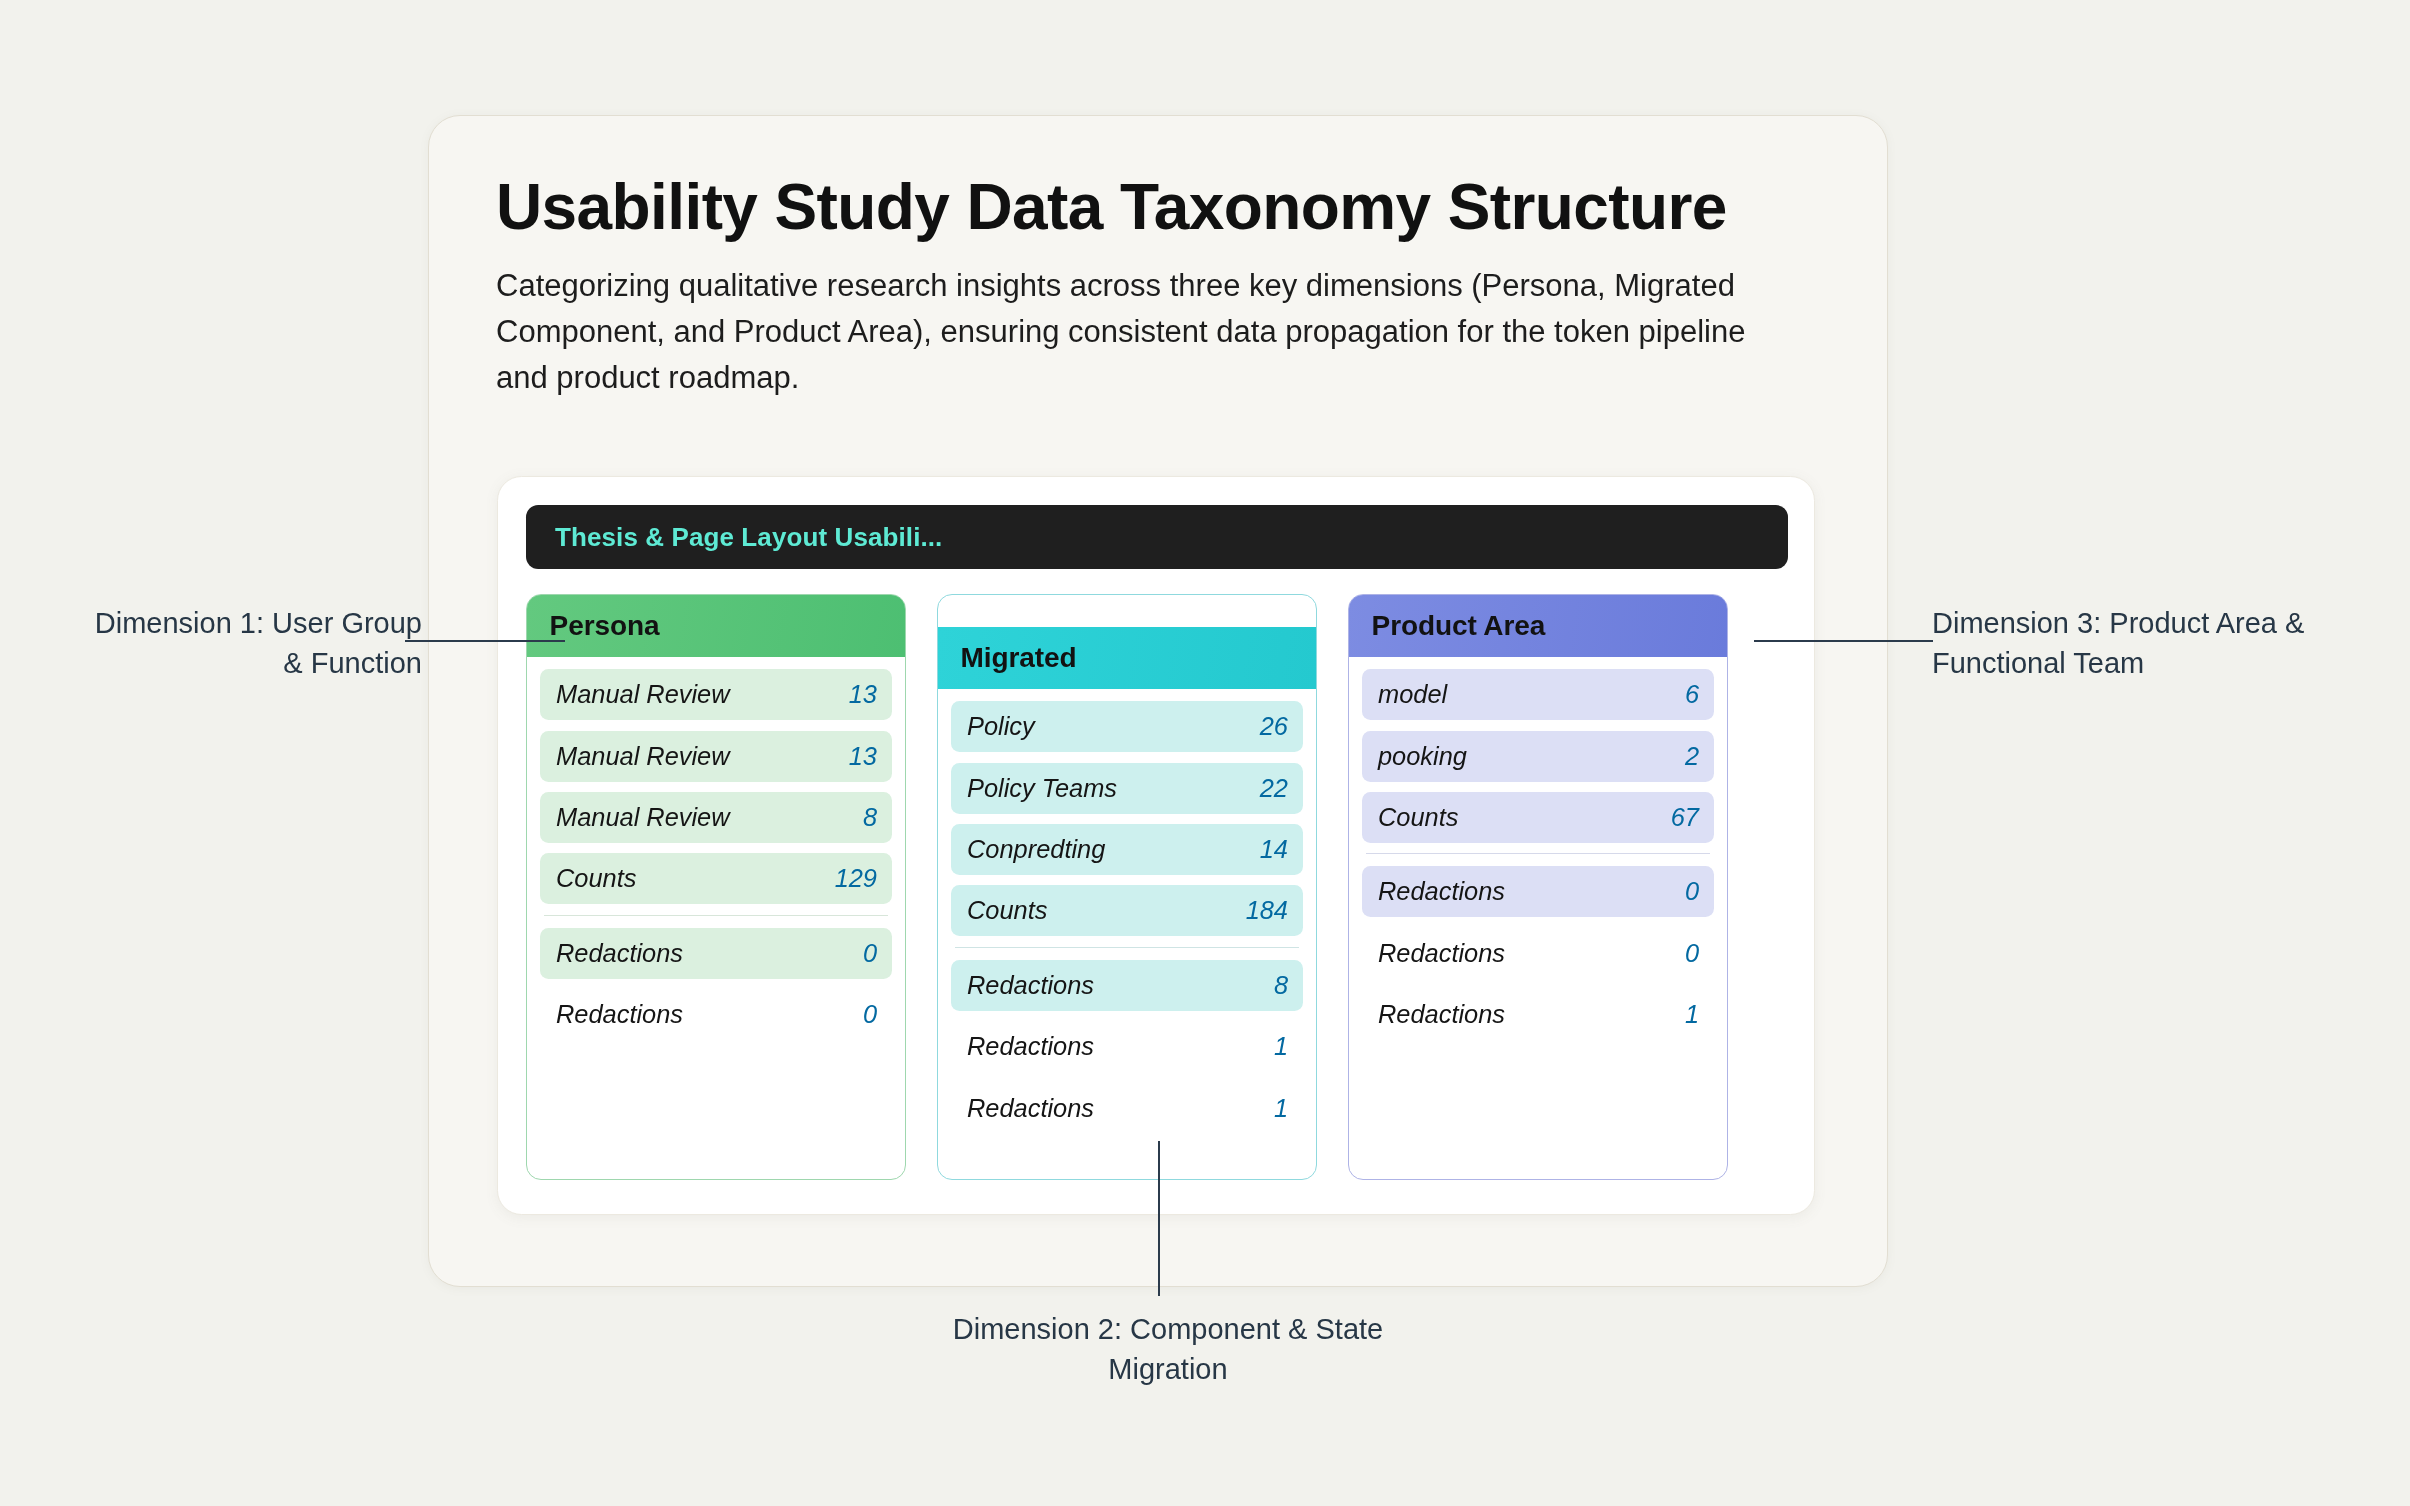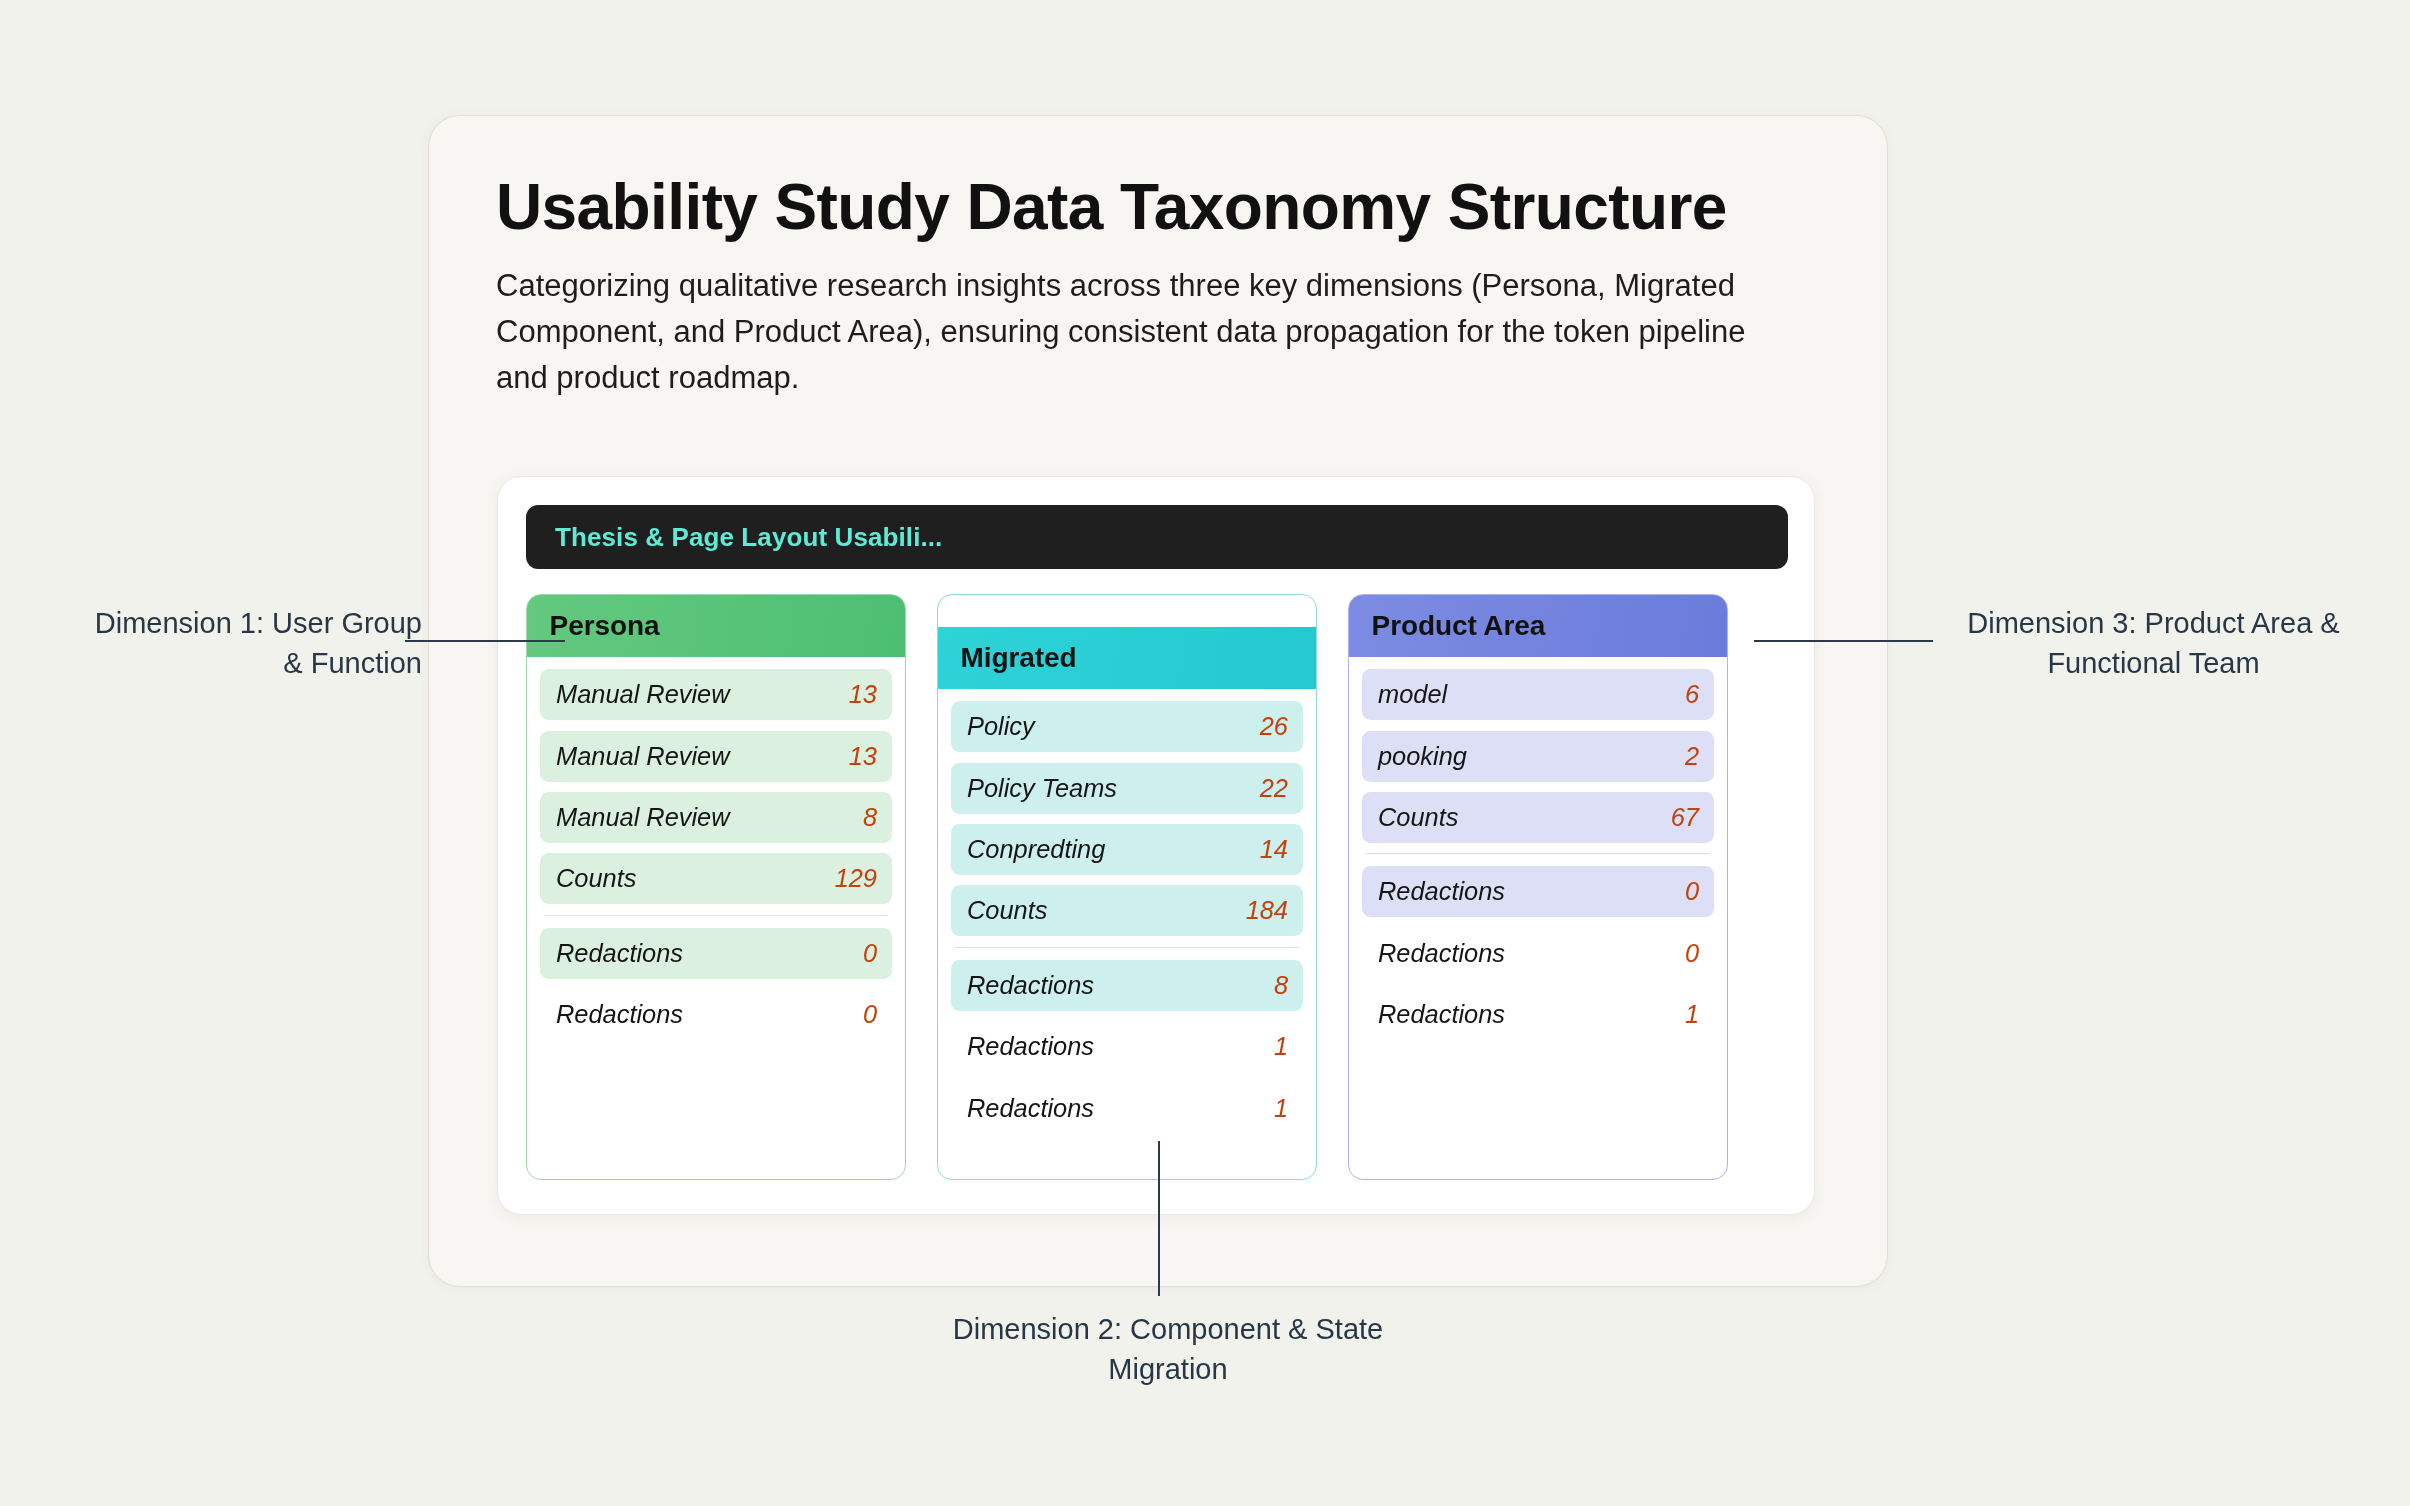--- a/index.html
+++ b/index.html
@@ -146,21 +146,21 @@
     font-style: italic;
   }
   .row:last-child { margin-bottom: 0; }
   .row-label {
     font-size: 25.4px;
     color: #151515;
     white-space: nowrap;
   }
   .row-value {
     font-size: 25.4px;
-    color: #c2410c;
+    color: #0369a1;
     white-space: nowrap;
   }
   .row.plain { background: transparent; }
 
   .fill-persona  { background: #dbf0df; }
   .fill-migrated { background: #cdf0ee; }
   .fill-product  { background: #dcdff5; }
 
   .divider {
     height: 0.9px;
@@ -172,21 +172,21 @@
 
   
   .annotation {
     position: absolute;
     color: #273746;
     font-size: 29px;
     line-height: 1.38;
     font-weight: 400;
   }
   .ann-left  { left: 83px;  top: 603px; width: 339px; text-align: right; }
-  .ann-right { left: 1932px; top: 603px; width: 443px; text-align: center; }
+  .ann-right { left: 1932px; top: 603px; width: 443px; text-align: left; }
   .ann-bottom{ left: 923px; top: 1309px; width: 490px; text-align: center; }
 
   .connector {
     position: absolute;
     background: #2b3b4c;
   }
   .conn-left   { left: 405px;  top: 640px;  width: 160px; height: 2.4px; }
   .conn-right  { left: 1754px; top: 640px;  width: 179px; height: 2.4px; }
   .conn-bottom { left: 1158px; top: 1141px; width: 2.4px; height: 155px; }
 </style>

